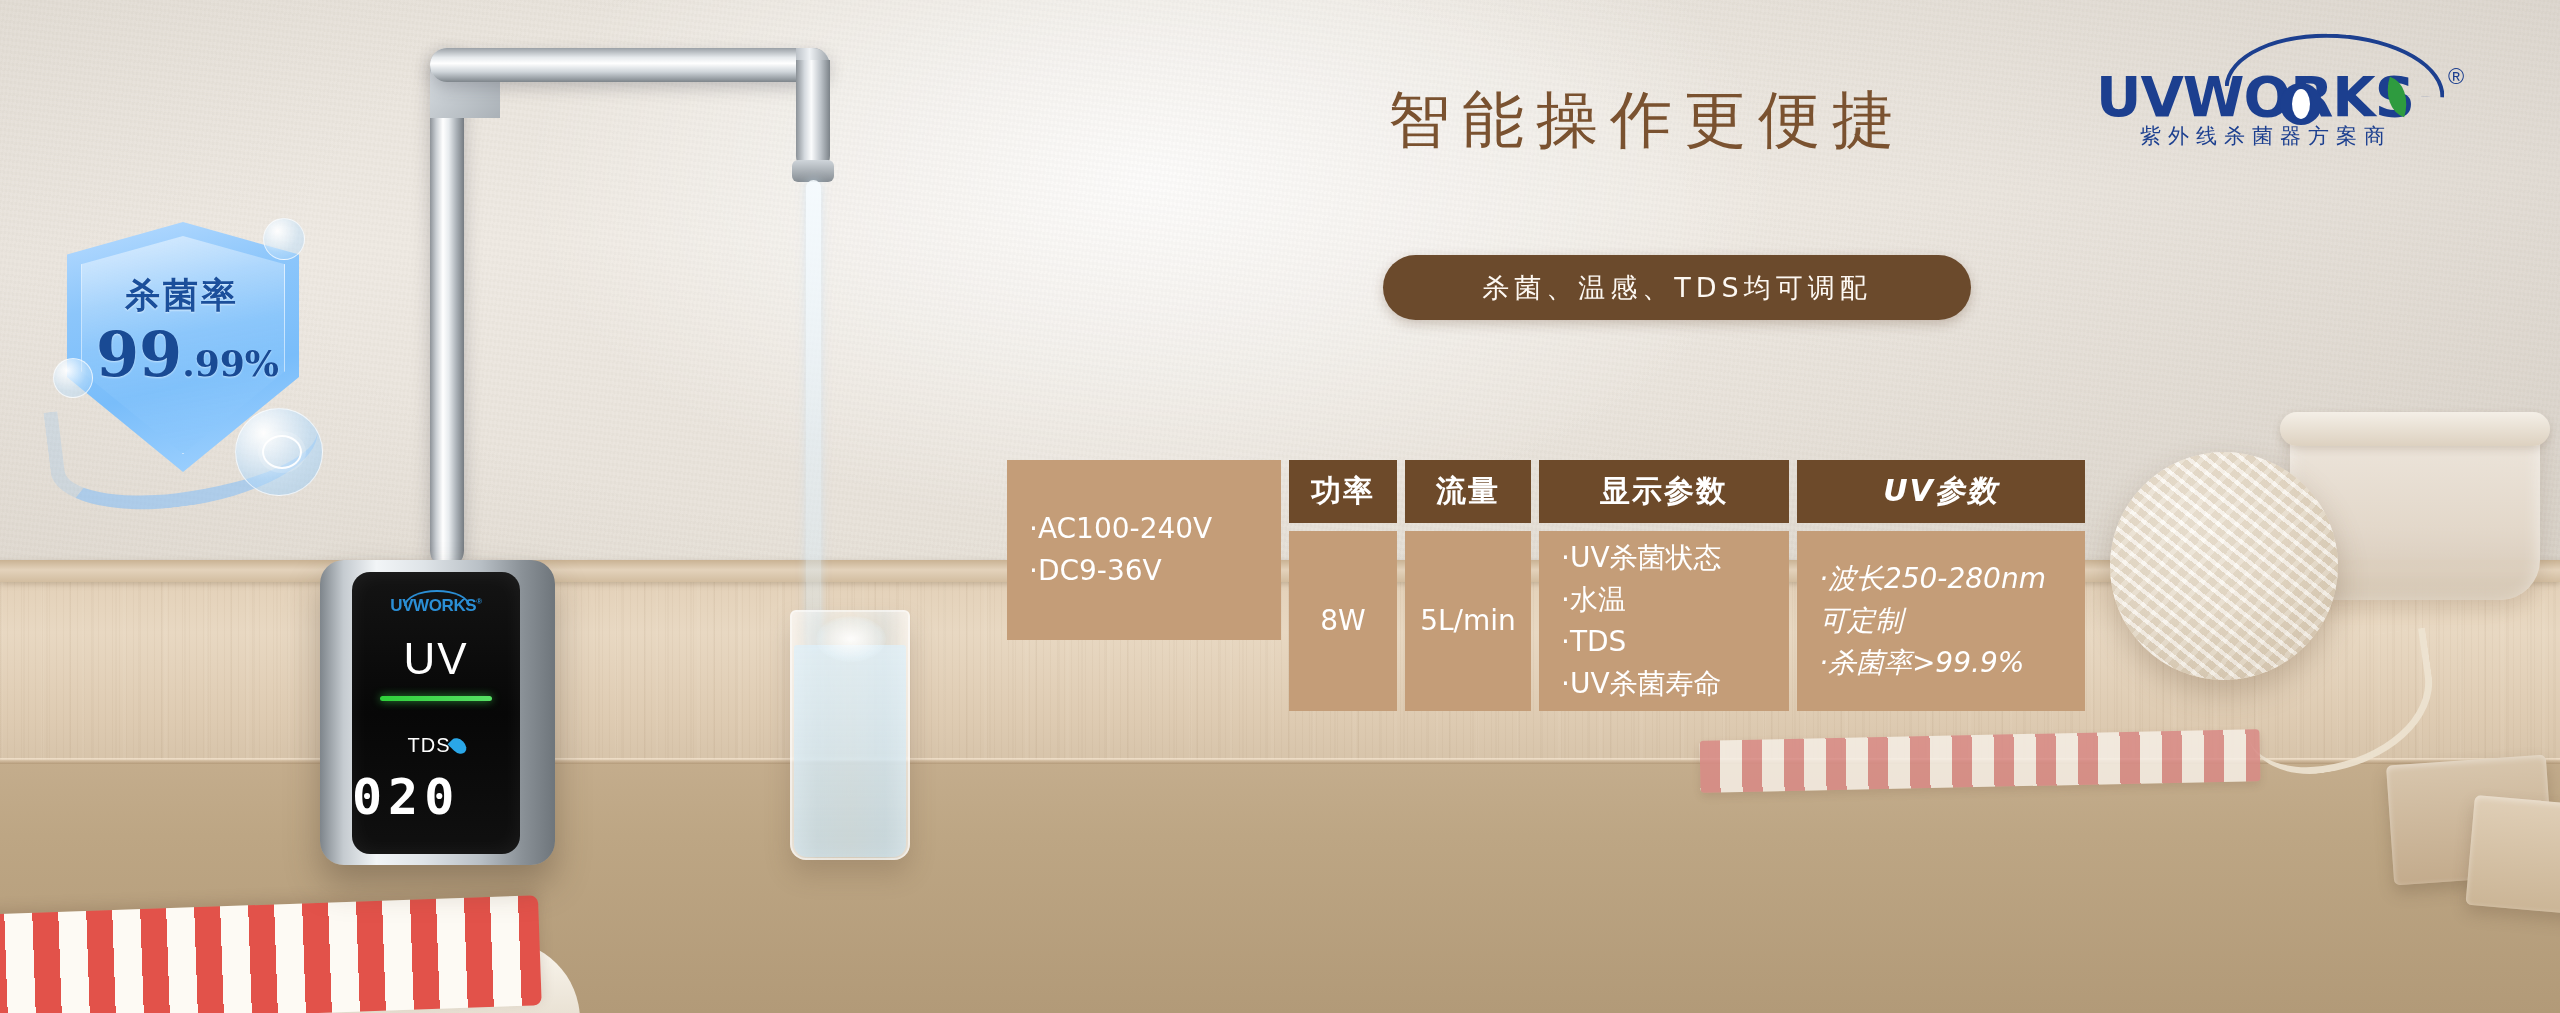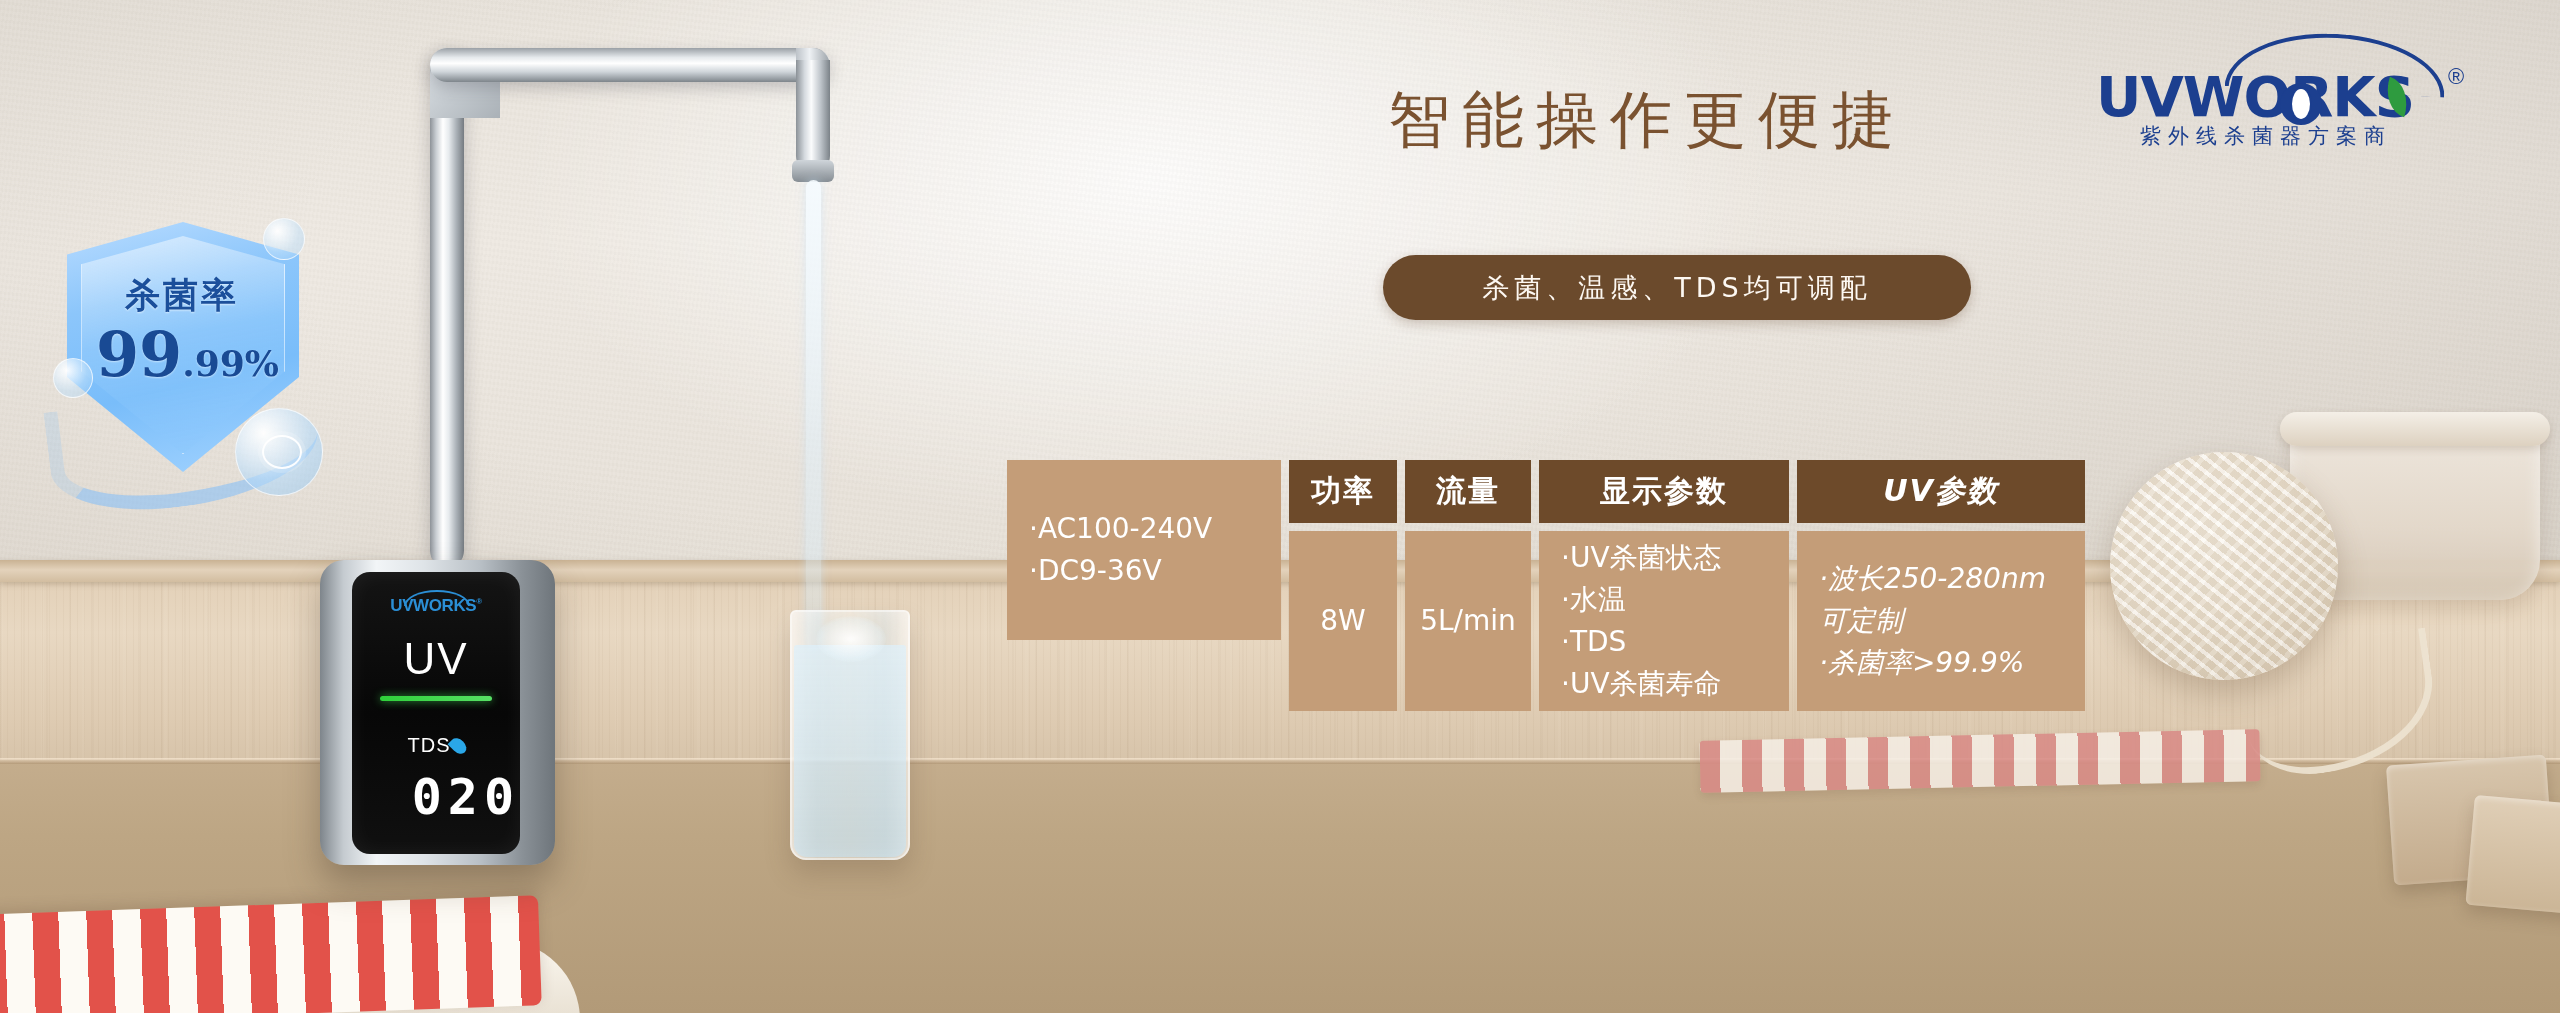--- a/index.html
+++ b/index.html
@@ -209,21 +209,21 @@
     display:flex; align-items:center; justify-content:center; gap:1px;
   }
   .dev-tds-label{ color:#fff; font-size:20px; letter-spacing:1px; }
   .drop{
     width:13px; height:18px;
     background:#2aa7e8;
     border-radius:0 50% 50% 50%;
     transform:rotate(-45deg);
   }
   .dev-digits{
-    position:absolute; left:0; right:0; top:196px; text-align:right;
+    position:absolute; left:0; right:0; top:196px; text-align:left;
     color:#fff; font-size:50px; font-weight:bold;
     font-family:"DejaVu Sans Mono","Liberation Mono",monospace;
     letter-spacing:6px;
   }
 
   
   .glass{
     position:absolute; left:790px; top:610px; width:120px; height:250px;
     border-radius:6px 6px 16px 16px;
     background:linear-gradient(90deg,rgba(255,255,255,.55) 0%,rgba(226,240,248,.40) 22%,rgba(246,252,255,.30) 50%,rgba(214,232,244,.42) 80%,rgba(255,255,255,.5) 100%);

